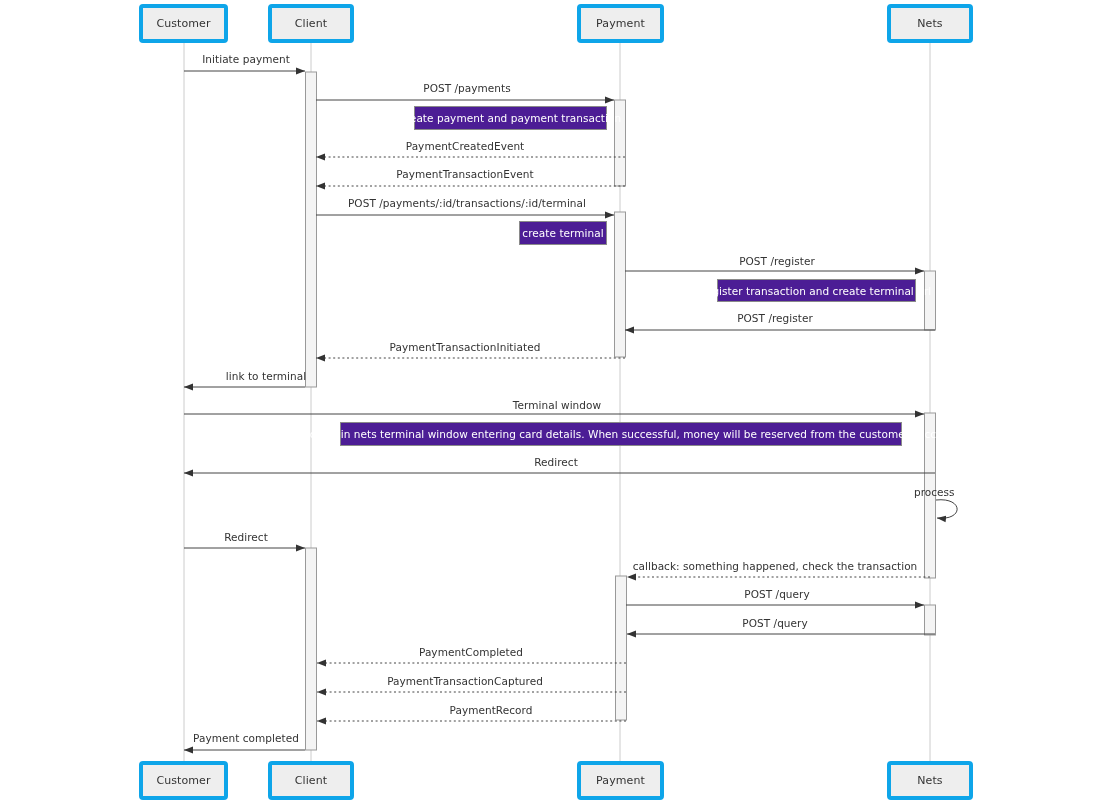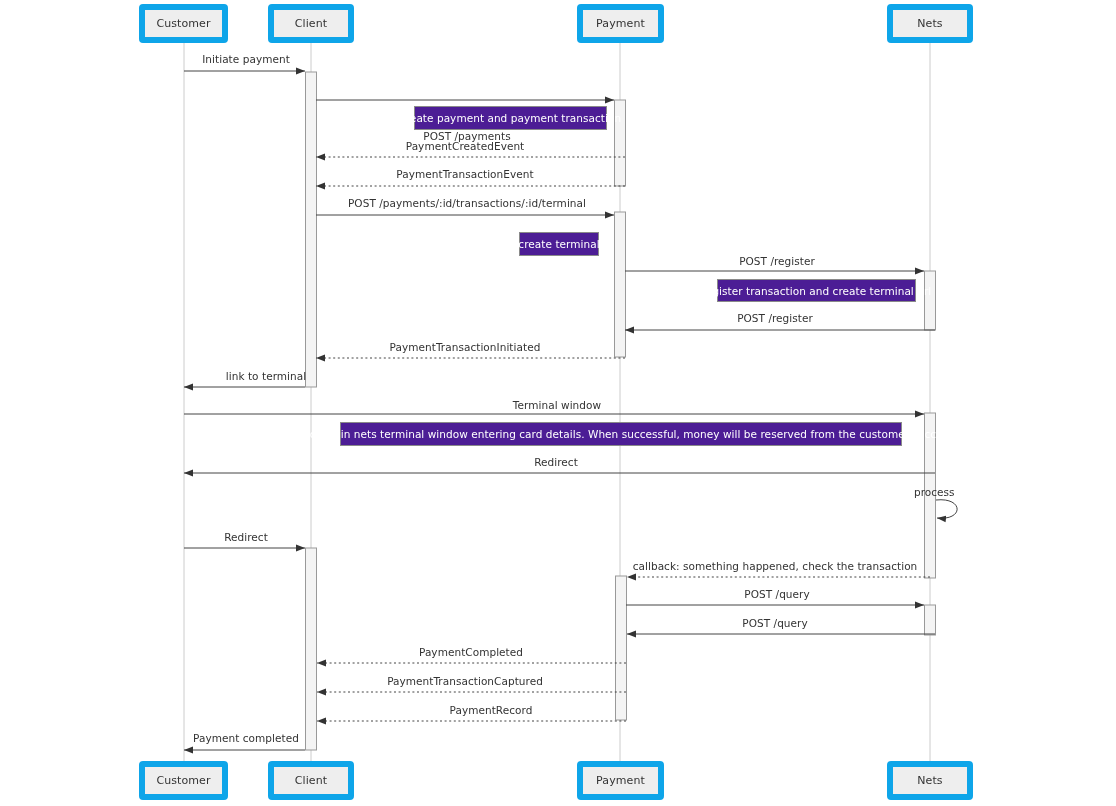--- a/index.html
+++ b/index.html
@@ -23,21 +23,21 @@
     position: absolute;
     left: 0;
     top: 0;
     width: 1116px;
     height: 806px;
   }
   .participant-box {
     position: absolute;
     box-sizing: border-box;
     background: #eeeeee;
-    border: 6px solid #0ea5e9;
+    border: 4px solid #0ea5e9;
     border-radius: 4px;
     display: flex;
     align-items: center;
     justify-content: center;
     font-size: 11px;
     color: #333333;
     letter-spacing: 0.1px;
   }
   .msg-label {
     position: absolute;
@@ -147,41 +147,41 @@
       </div>
       <div class="participant-box" style="left: 577px; top: 761px; width: 87px; height: 39px;">
         <span>Payment</span>
       </div>
       <div class="participant-box" style="left: 887px; top: 761px; width: 86px; height: 39px;">
         <span>Nets</span>
       </div>
     </div>
   <div id="labels-layer">
       <div class="msg-label" style="left: 246px; top: 53px;">Initiate payment</div>
-      <div class="msg-label" style="left: 467px; top: 82px; margin-top: 48px;">POST /payments</div>
+      <div class="msg-label" style="left: 467px; top: 82px;">POST /payments</div>
       <div class="msg-label" style="left: 465px; top: 140px;">PaymentCreatedEvent</div>
       <div class="msg-label" style="left: 465px; top: 168px;">PaymentTransactionEvent</div>
       <div class="msg-label" style="left: 467px; top: 197px;">POST /payments/:id/transactions/:id/terminal</div>
       <div class="msg-label" style="left: 777px; top: 255px;">POST /register</div>
       <div class="msg-label" style="left: 775px; top: 312px;">POST /register</div>
       <div class="msg-label" style="left: 465px; top: 341px;">PaymentTransactionInitiated</div>
       <div class="msg-label" style="left: 246px; top: 370px; padding-left: 40px;">link to terminal</div>
       <div class="msg-label" style="left: 557px; top: 399px;">Terminal window</div>
       <div class="msg-label" style="left: 556px; top: 456px;">Redirect</div>
       <div class="msg-label" style="left: 246px; top: 531px;">Redirect</div>
       <div class="msg-label" style="left: 775px; top: 560px;">callback: something happened, check the transaction</div>
       <div class="msg-label" style="left: 777px; top: 588px;">POST /query</div>
       <div class="msg-label" style="left: 775px; top: 617px;">POST /query</div>
       <div class="msg-label" style="left: 471px; top: 646px;">PaymentCompleted</div>
       <div class="msg-label" style="left: 465px; top: 675px;">PaymentTransactionCaptured</div>
       <div class="msg-label" style="left: 465px; top: 704px; margin-left: 26px;">PaymentRecord</div>
       <div class="msg-label" style="left: 246px; top: 732px;">Payment completed</div>
     </div>
   <div id="notes-layer">
       <div class="note-box" style="left: 414px; top: 106px; width: 193px; height: 24px;">create payment and payment transaction</div>
-      <div class="note-box" style="left: 519px; top: 232px; width: 80px; height: 24px;">create terminal</div>
+      <div class="note-box" style="left: 519px; top: 221px; width: 88px; height: 24px;">create terminal</div>
       <div class="note-box" style="left: 717px; top: 279px; width: 199px; height: 23px;">register transaction and create terminal url</div>
       <div class="note-box" style="left: 340px; top: 422px; width: 562px; height: 24px; padding-left: 21px;">customer in nets terminal window entering card details. When successful, money will be reserved from the customers account.</div>
     </div>
   <div id="self-labels-layer">
       <div class="self-label" style="left: 914px; top: 486px;">process</div>
     </div>
 </div>
 
 </body></html>

